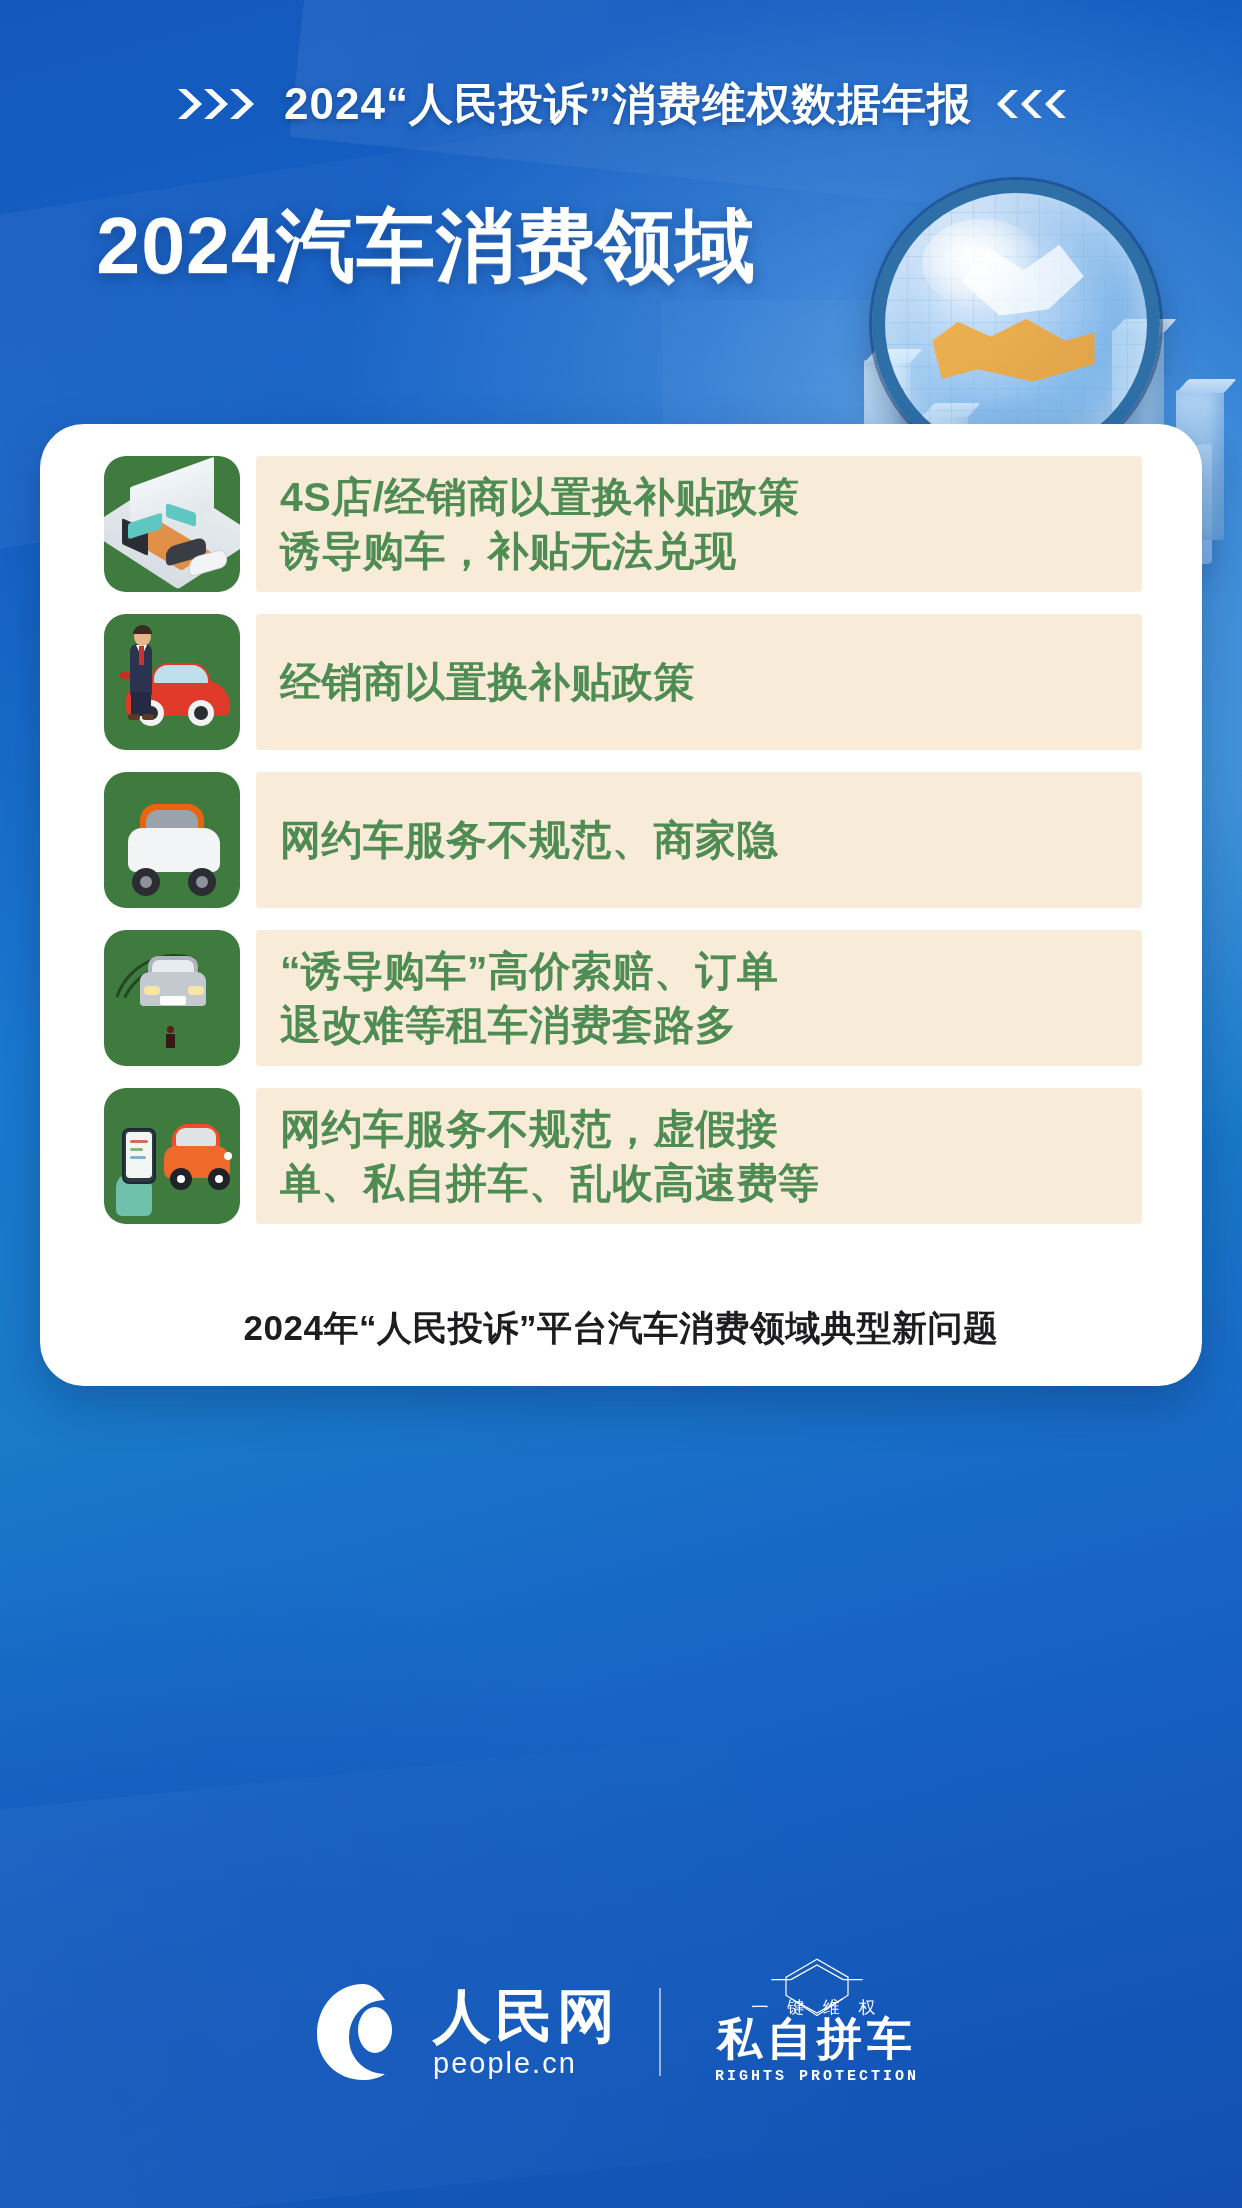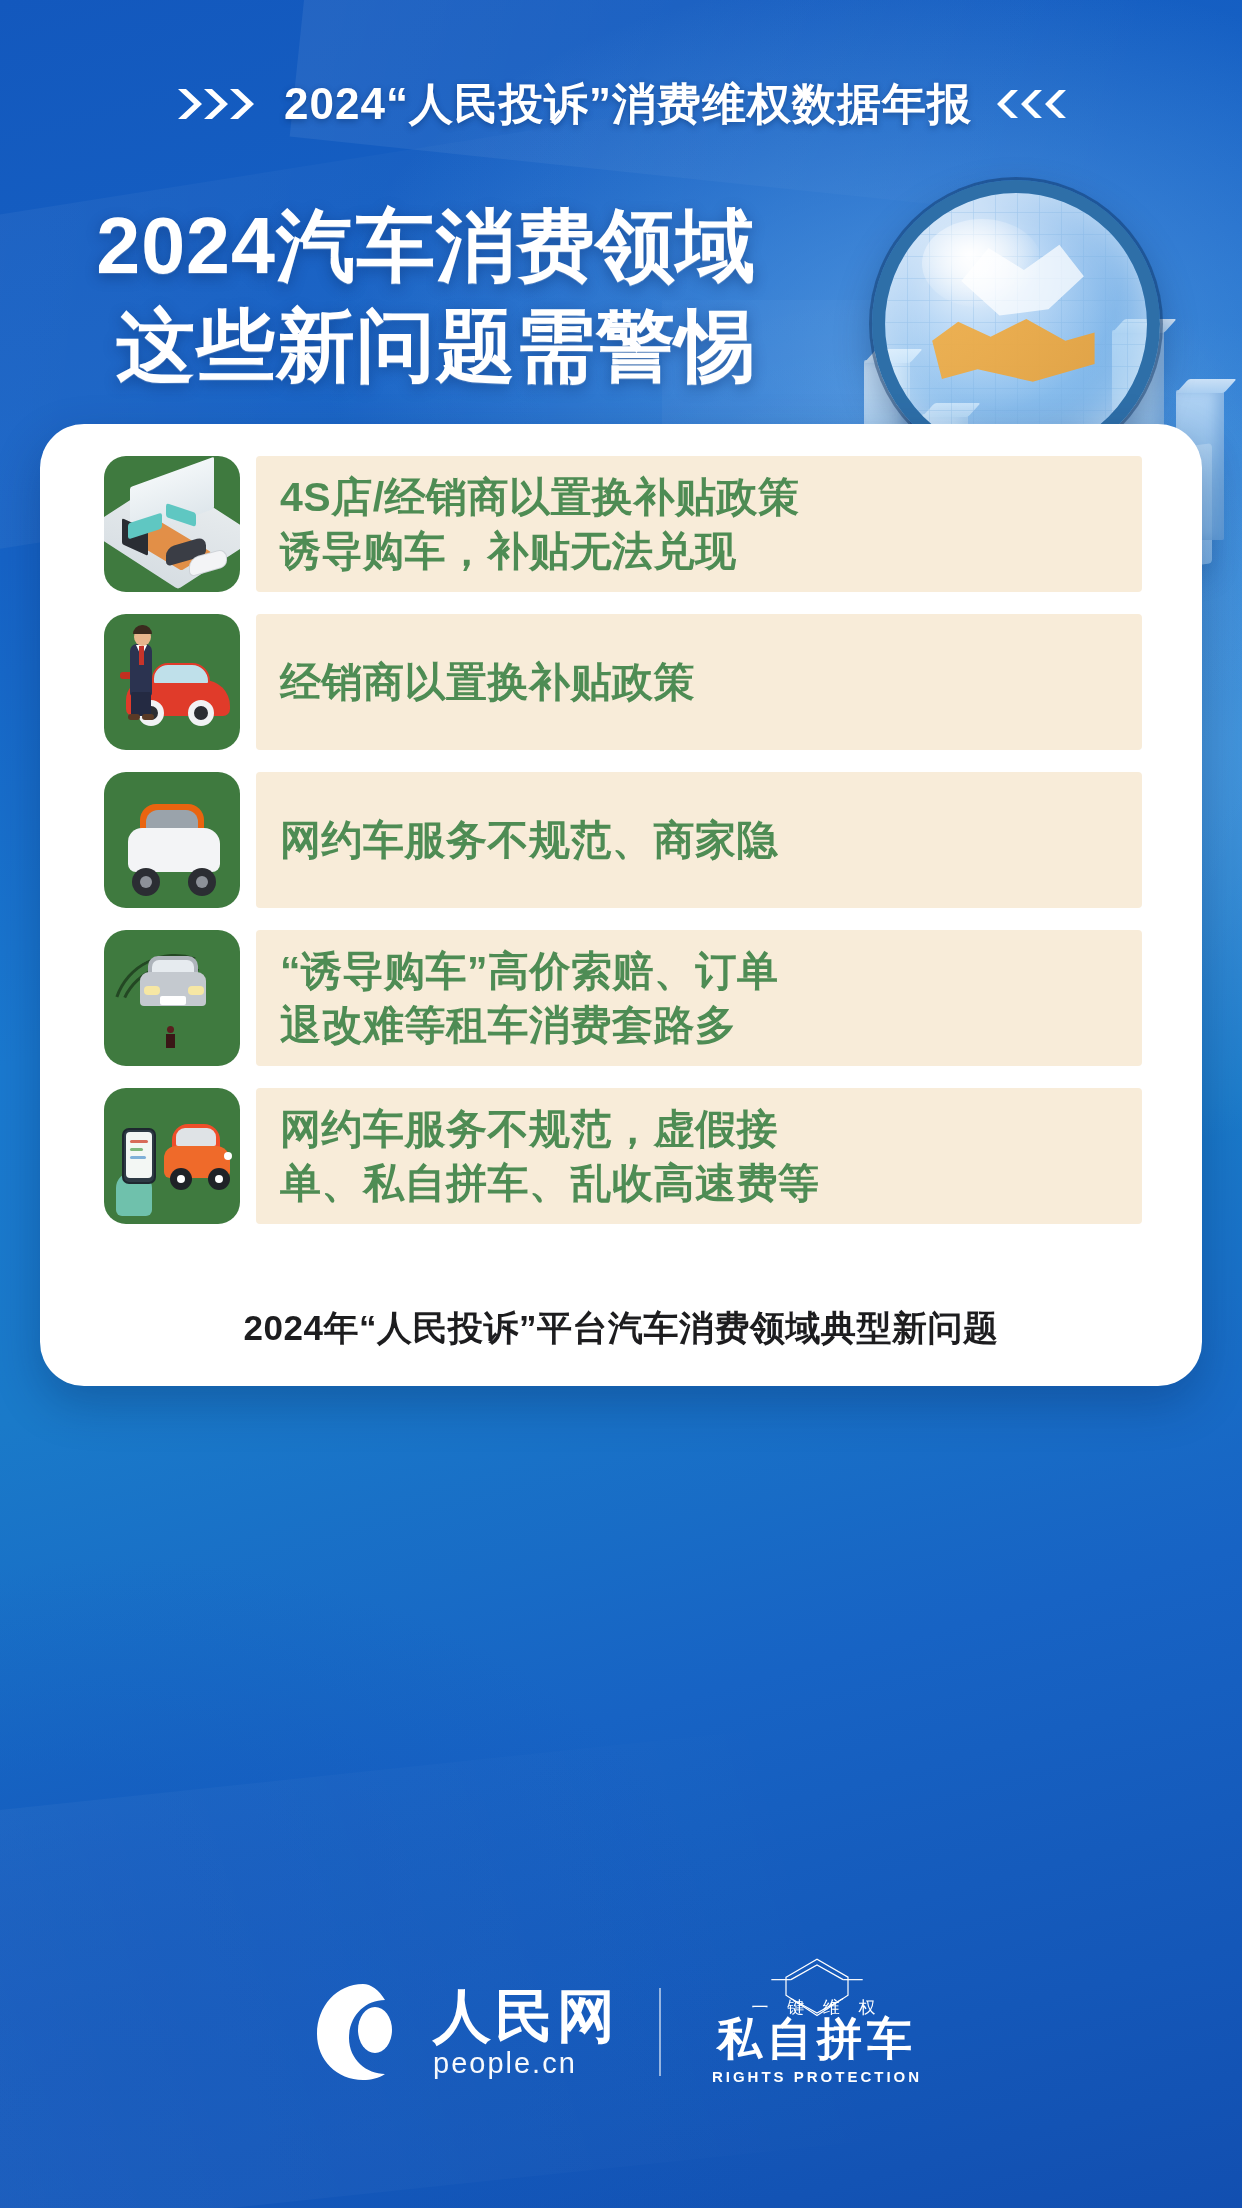--- a/index.html
+++ b/index.html
@@ -244,21 +244,21 @@
   .shield-label{
     position:absolute;left:0;top:40px;width:232px;text-align:center;
     color:#fff;font-size:17px;letter-spacing:7px;
   }
   .shield-main{
     position:absolute;left:0;top:58px;width:232px;text-align:center;
     color:#fff;font-size:45px;font-weight:bold;letter-spacing:5px;line-height:1.1;
   }
   .shield-en{
     position:absolute;left:0;top:112px;width:232px;text-align:center;
-    color:#fff;font-size:15px;letter-spacing:3px;font-weight:bold;
+    color:#fff;font-size:15px;letter-spacing:3px;font-weight:bold;font-family:Liberation Mono, monospace;
   }
 </style>
 </head>
 <body>
 
 <div class="poster">
 
   <div class="bg-ribbon r1"></div>
   <div class="bg-ribbon r2"></div>
   <div class="bg-ribbon r3"></div>
@@ -297,21 +297,20 @@
     <div class="glass-lens">
       <div class="lens-grid"></div>
       <div class="lens-land2"></div>
       <div class="lens-land"></div>
       <div class="lens-shine"></div>
     </div>
   </div>
 
   <div class="title-wrap">
     <div class="title-line">2024汽车消费领域</div>
-    <div class="title-line">这些新问题需警惕</div>
   </div>
 
   <div class="card">
     <div class="rows">
 
       <div class="row">
         <div class="icon-tile">
           <div class="showroom">
             <div class="sr-floor"></div>
             <div class="sr-wall"></div>

